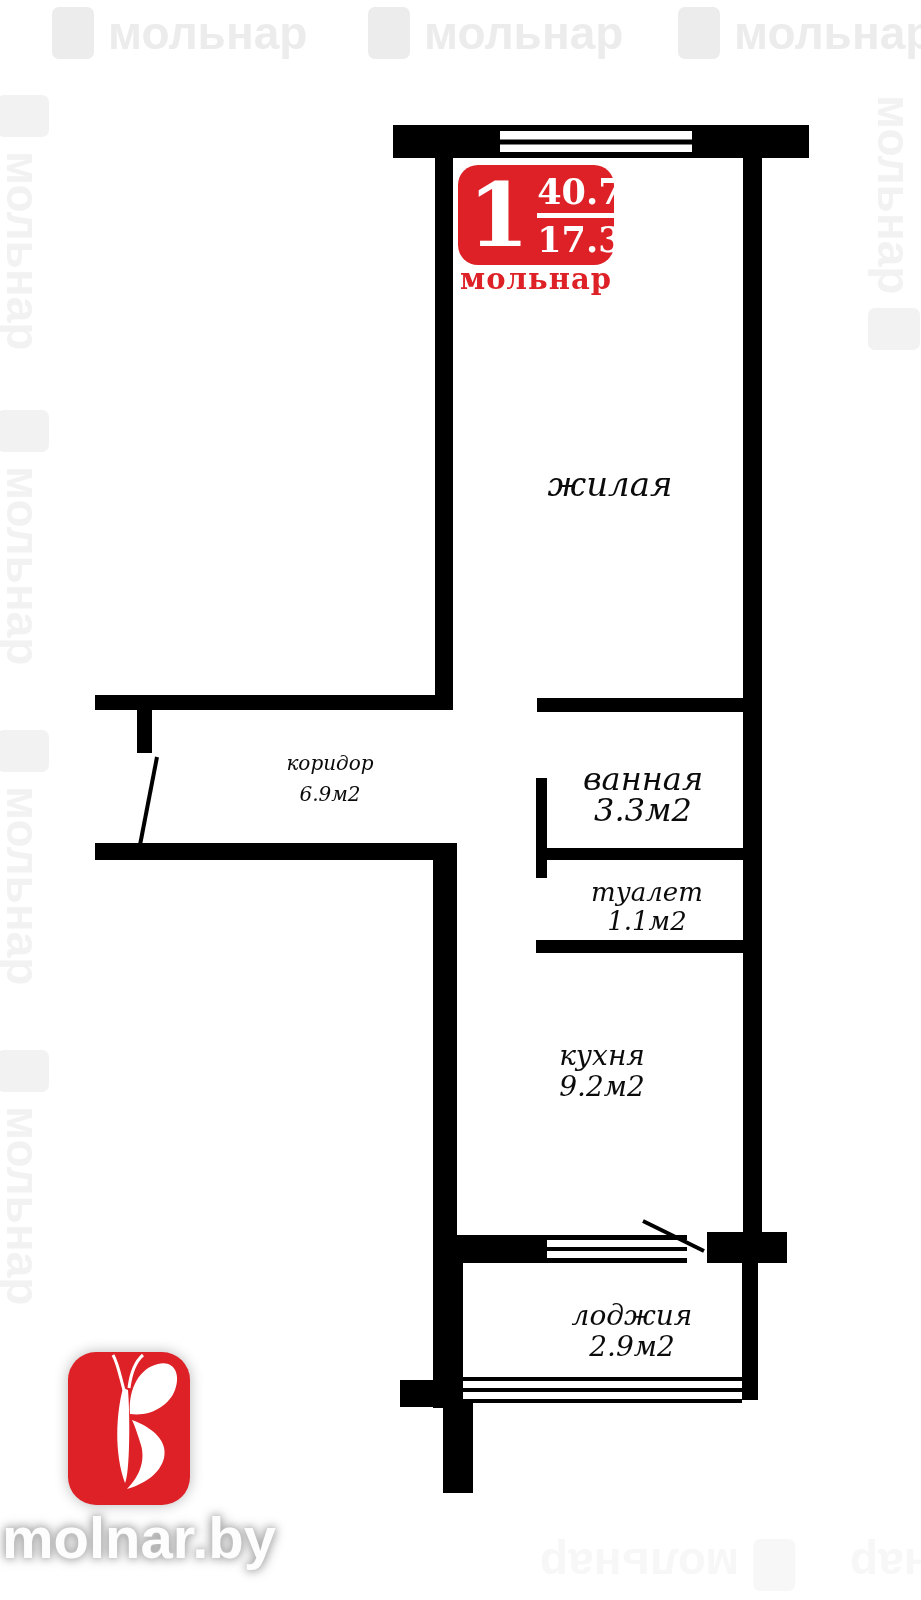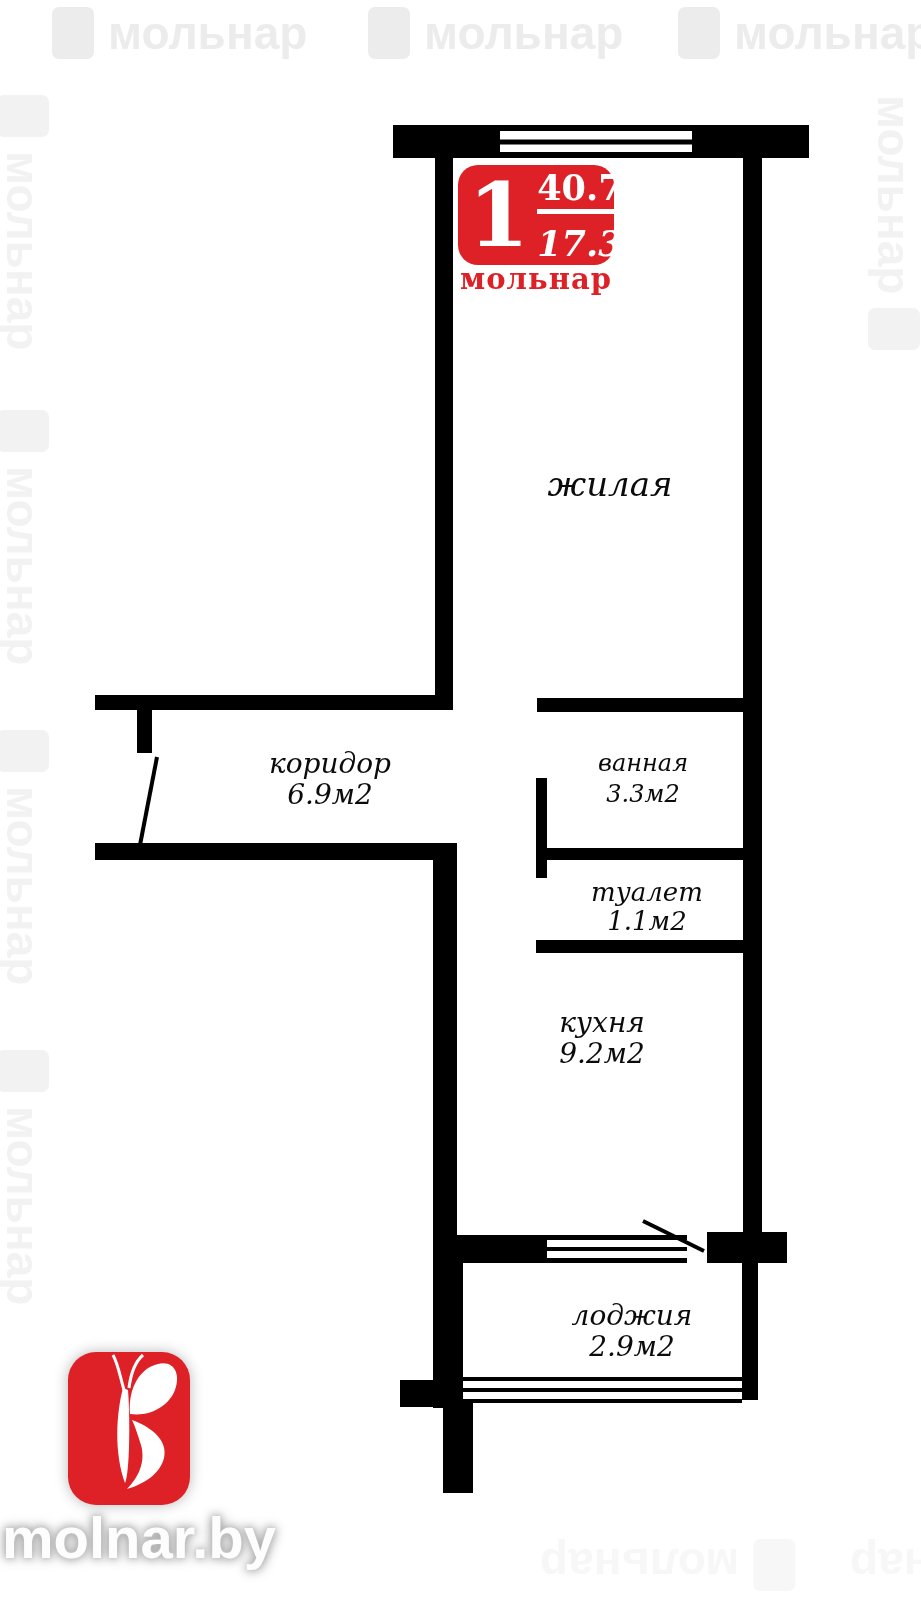--- a/index.html
+++ b/index.html
@@ -17,35 +17,35 @@
   .win-kitchen{left:547px;top:1235px;width:140px;height:28px;border-top:5px solid #000;border-bottom:5px solid #000;}
   .win-kitchen .mid{height:4px;}
   .win-loggia{left:463px;top:1377px;width:279px;height:26px;border-top:4px solid #000;border-bottom:4px solid #000;}
   .win-loggia .mid{height:4px;}
   
   .doors{position:absolute;left:0;top:0;width:921px;height:1600px;}
   
   .room{position:absolute;text-align:center;color:#0b0b0b;font-style:italic;font-weight:normal;}
   .room span{display:block;}
   .room-living {left:460px;top:465px;width:300px;font-size:34px;line-height:38px;}
-  .room-hall   {left:230px;top:748px;width:200px;font-size:28px;line-height:31px;}
-  .room-bath   {left:543px;top:748px;width:200px;font-size:24px;line-height:31px;text-align:center;}
+  .room-hall   {left:230px;top:748px;width:200px;font-size:20px;line-height:31px;}
+  .room-bath   {left:543px;top:764px;width:200px;font-size:32px;line-height:31px;text-align:center;}
   .room-wc     {left:547px;top:878px;width:200px;font-size:26px;line-height:29px;}
-  .room-kitchen{left:502px;top:1007px;width:200px;font-size:28px;line-height:31px;}
+  .room-kitchen{left:502px;top:1040px;width:200px;font-size:28px;line-height:31px;}
   .room-loggia {left:532px;top:1300px;width:200px;font-size:28px;line-height:31px;}
   
   .badge{
     position:absolute;left:458px;top:165px;width:156px;height:100px;
     background:#de2127;border-radius:20px;display:flex;align-items:center;
     color:#fff;font-weight:bold;
   }
   .badge .num{font-size:88px;line-height:88px;padding-left:10px;}
   .badge .frac{margin-left:8px;width:104px;text-align:right;font-size:35px;line-height:39px;}
   .badge .frac .top{display:block;border-bottom:5px solid #fff;padding-bottom:2px;}
-  .badge .frac .bot{display:block;padding-top:10px;font-style:italic;}
+  .badge .frac .bot{display:block;padding-top:2px;}
   .badge-brand{
     position:absolute;left:458px;top:262px;width:156px;text-align:center;
     color:#de2127;font-weight:bold;font-size:29px;letter-spacing:1px;
   }
   
   .logo{
     position:absolute;left:68px;top:1352px;width:122px;height:153px;
     background:#de2127;border-radius:28px;box-shadow:0 0 14px rgba(0,0,0,.28);
   }
   .logo svg{position:absolute;left:0;top:0;width:100%;height:100%;}

